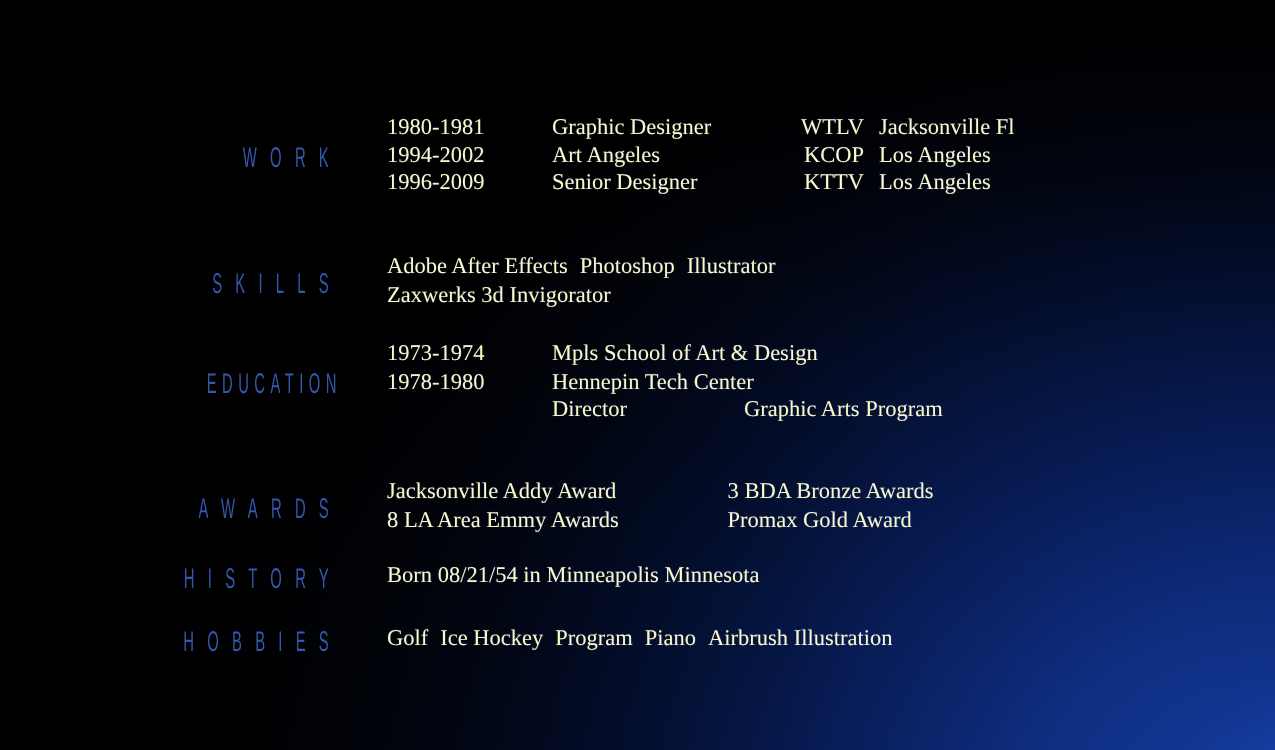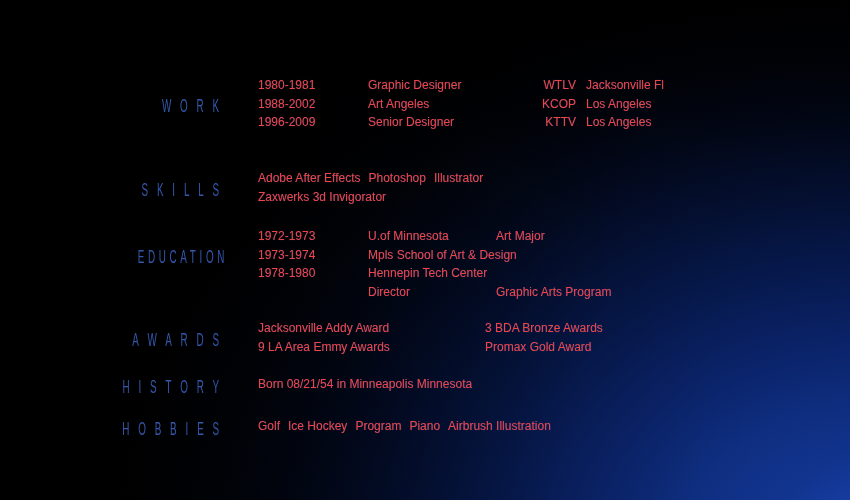--- a/index.html
+++ b/index.html
@@ -88,25 +88,26 @@
     letter-spacing: 17px;
     text-indent: 17px;
   }
   .section-label.tight {
     letter-spacing: 7px;
     text-indent: 7px;
   }
   .section-body {
     position: absolute;
     left: 258px;
-    color: #ef4444;
-    font-size: 12px;
+    color: #fef9c3;
+    font-size: 15px;
     line-height: 18.5px;
     white-space: nowrap;
     text-shadow: 0 0 1px rgba(70,110,230,0.45);
+    font-family: Liberation Serif, serif;
   }
   .body-line {
     display: block;
     height: 18.5px;
   }
   .col-years   { display: inline-block; width: 110px; }
   .col-role-w  { display: inline-block; width: 150px; }
   .col-station { display: inline-block; width: 58px; text-align: right; }
   .col-city    { display: inline-block; padding-left: 10px; }
   .col-school  { display: inline-block; width: 128px; }
@@ -125,21 +126,21 @@
 
   <div id="content">
 
     <div class="section-row" style="top:76px;left:0;right:0;">
       <div class="section-label" style="top:20px;">WORK</div>
       <div class="section-body">
         <span class="body-line">
           <span class="col-years">1980-1981</span><span class="col-role-w">Graphic Designer</span><span class="col-station">WTLV</span><span class="col-city">Jacksonville Fl</span>
         </span>
         <span class="body-line">
-          <span class="col-years">1988-2002</span><span class="col-role-w">Art Angeles</span><span class="col-station">KCOP</span><span class="col-city">Los Angeles</span>
+          <span class="col-years">1994-2002</span><span class="col-role-w">Art Angeles</span><span class="col-station">KCOP</span><span class="col-city">Los Angeles</span>
         </span>
         <span class="body-line">
           <span class="col-years">1996-2009</span><span class="col-role-w">Senior Designer</span><span class="col-station">KTTV</span><span class="col-city">Los Angeles</span>
         </span>
       </div>
     </div>
 
     <div class="section-row" style="top:169px;left:0;right:0;">
       <div class="section-label" style="top:11px;">SKILLS</div>
       <div class="section-body">
@@ -149,42 +150,39 @@
         <span class="body-line">
           <span>Zaxwerks 3d Invigorator</span>
         </span>
       </div>
     </div>
 
     <div class="section-row" style="top:227px;left:0;right:0;">
       <div class="section-label tight" style="top:20px;">EDUCATION</div>
       <div class="section-body">
         <span class="body-line">
-          <span class="col-years">1972-1973</span><span class="col-school">U.of Minnesota</span><span>Art Major</span>
-        </span>
-        <span class="body-line">
           <span class="col-years">1973-1974</span><span class="col-school">Mpls School of Art &amp; Design</span><span></span>
         </span>
         <span class="body-line">
           <span class="col-years">1978-1980</span><span class="col-school">Hennepin Tech Center</span><span></span>
         </span>
         <span class="body-line">
           <span class="col-years"></span><span class="col-school">Director</span><span>Graphic Arts Program</span>
         </span>
       </div>
     </div>
 
     <div class="section-row" style="top:319px;left:0;right:0;">
       <div class="section-label" style="top:11px;">AWARDS</div>
       <div class="section-body">
         <span class="body-line">
           <span class="col-award">Jacksonville Addy Award</span><span>3 BDA Bronze Awards</span>
         </span>
         <span class="body-line">
-          <span class="col-award">9 LA Area Emmy Awards</span><span>Promax Gold Award</span>
+          <span class="col-award">8 LA Area Emmy Awards</span><span>Promax Gold Award</span>
         </span>
       </div>
     </div>
 
     <div class="section-row" style="top:375px;left:0;right:0;">
       <div class="section-label" style="top:2px;">HISTORY</div>
       <div class="section-body">
         <span class="body-line">Born 08/21/54 in Minneapolis Minnesota</span>
       </div>
     </div>

